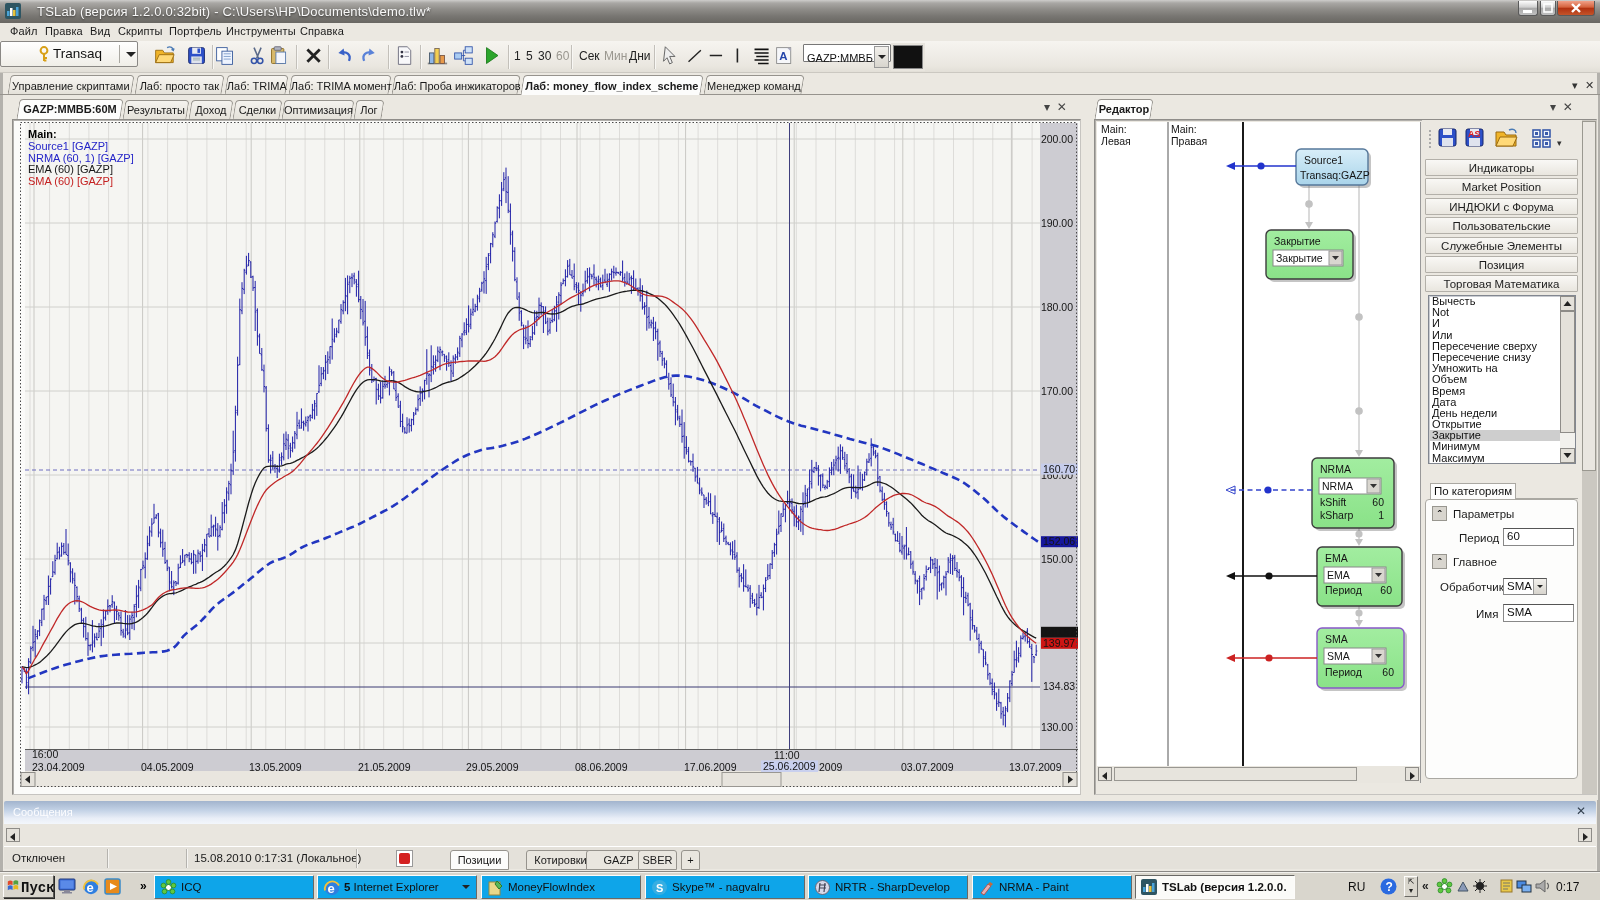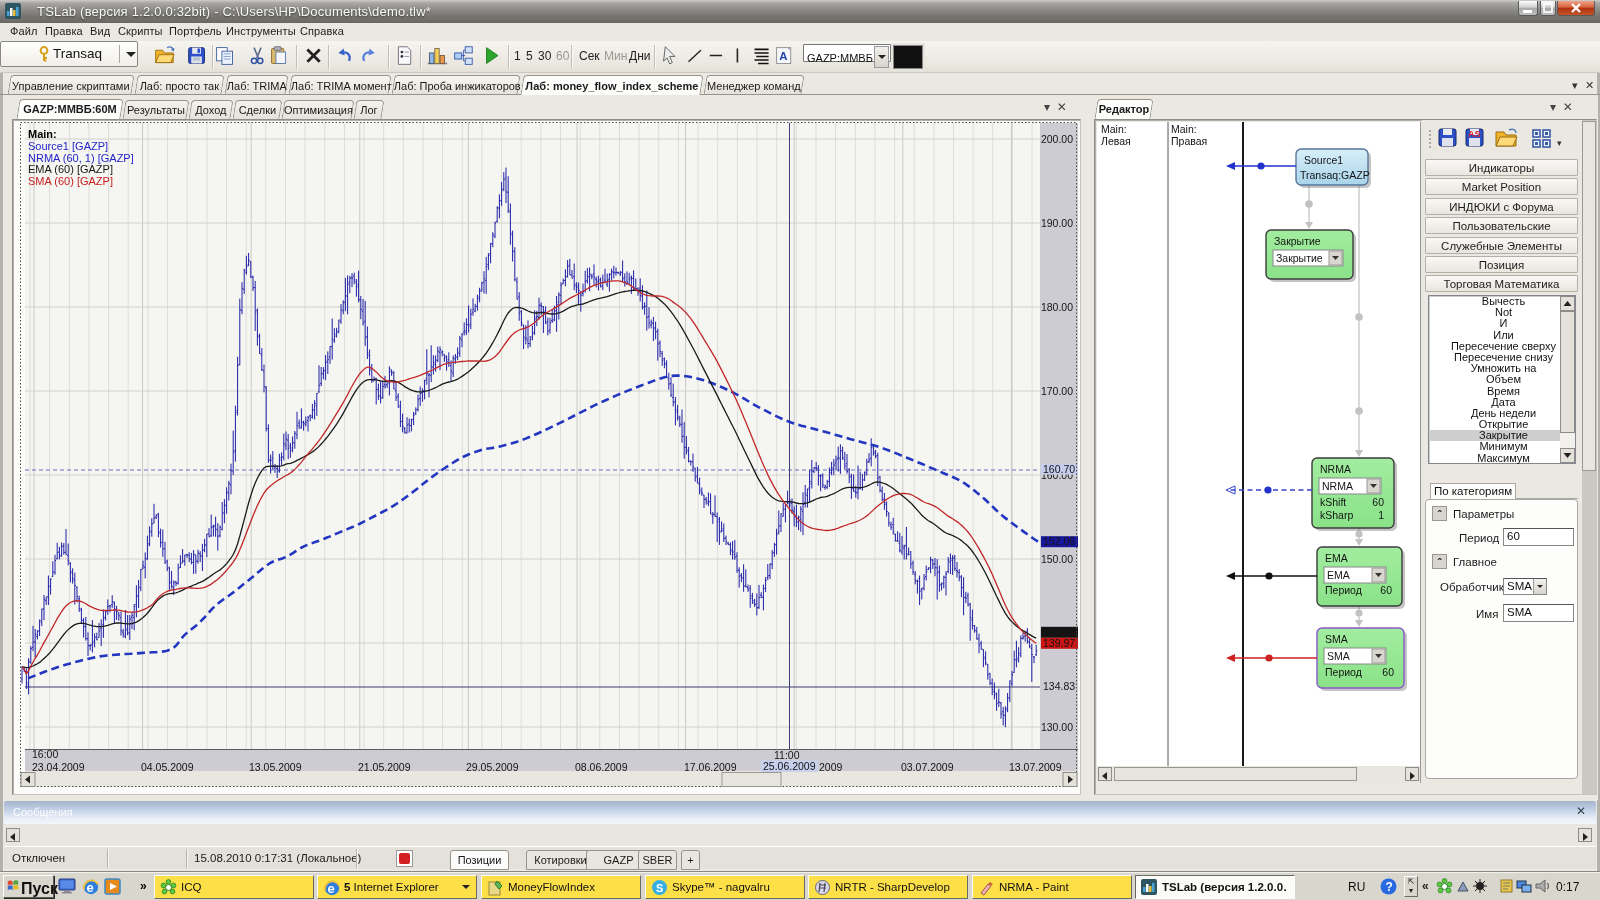--- a/index.html
+++ b/index.html
@@ -53,21 +53,21 @@
   box-shadow:inset 1px 1px 0 #b1afab; }
 #edcanvas { position:absolute; left:2px; top:2px; width:324px; height:644px; background:#fff; border-right:1px solid #999; }
 #edhscroll { position:absolute; left:2px; top:646px; width:324px; height:17px; background:#e9e6df; border-right:1px solid #999; }
 .sbtn { position:absolute; width:14px; height:14px; background:#e4e1da; border:1px solid #8e8c88; }
 #edsidebar { position:absolute; left:327px; top:0px; width:160px; height:674px; background:#ebe8e1; }
 #edvscroll { position:absolute; left:487px; top:0px; width:15px; height:674px; background:#cbc8c1; }
 #edvthumb { position:absolute; left:0px; top:1px; width:14px; height:350px; background:#e9e6e0; border:1px solid #9a9890; }
 .catbtn { position:absolute; left:3px; width:153px; height:17px; background:linear-gradient(#f9f8f5,#e9e6df);
   border:1px solid #b3b0a9; font-size:11.5px; color:#1c1c1c; text-align:center; padding-top:2px; border-radius:1px; }
 #toollist { position:absolute; left:6px; top:175px; width:148px; height:169px; background:#fff;
-  border:1px solid #828790; box-shadow:inset 1px 1px 0 #c9ccd2; font-size:11px; color:#111;text-align:center; }
+  border:1px solid #828790; box-shadow:inset 1px 1px 0 #c9ccd2; font-size:11px; color:#111; }
 #toollist .it { height:11.2px; padding-left:3px; line-height:11.4px; }
 #toollist .it.sel { background:#cecece; }
 #tlscroll { position:absolute; right:0px; top:0px; width:15px; height:167px; background:#f2f1ed; }
 .tlb { position:absolute; left:0px; width:15px; height:15px; background:#e4e1da; border:1px solid #8e8c88; }
 #pkat { position:absolute; left:8px; top:363px; width:86px; height:16px; background:#fdfdfc;
   border:1px solid #aaa8a2; border-bottom:none; font-size:11.5px; text-align:center; padding-top:1px; color:#111;}
 #props { position:absolute; left:3px; top:379px; width:153px; height:280px; background:#fdfdfc;
   border:1px solid #aaa8a2; border-radius:4px; }
 .exp { position:absolute; width:15px; height:15px; background:#d8d5ce; border:1px solid #98968f;
   font-size:11px; font-weight:bold; text-align:center; line-height:15px; color:#111; }
@@ -84,23 +84,23 @@
 .stext { position:absolute; top:5px; font-size:11.5px; color:#1a1a1a; }
 .stab { position:absolute; top:3px; height:20px; background:#e9e6df; border:1px solid #96938d;
   border-radius:3px 3px 0 0; font-size:11px; color:#1a1a1a; text-align:center; padding-top:3px; }
 .stab.on { background:#fcfcfb; }
 
 #taskbar { left:0; top:871px; width:1600px; height:29px; background:#d9d6cd; border-top:1px solid #8a8884;
   box-shadow:inset 0 1px 0 #f2f1ed; }
 #startbtn { position:absolute; left:3px; top:3px; width:51px; height:23px; background:#d9d6cd;
   border:1px solid; border-color:#fdfcfa #5a5955 #5a5955 #fdfcfa; box-shadow:1px 1px 0 #2a2a28; }
 #startbtn .w { position:absolute; left:3px; top:3px; transform:scale(0.8); transform-origin:left top; }
-#startbtn .t { position:absolute; left:17px; top:4px; font-weight:bold; font-size:16px; color:#111; }
+#startbtn .t { position:absolute; left:17px; top:4px; font-weight:bold; font-size:14px; color:#111;font-family:Liberation Mono, monospace; }
 .qlico { position:absolute; top:6px; }
-.taskbtn { position:absolute; top:3px; height:24px; width:160px; background:#fde047;
+.taskbtn { position:absolute; top:3px; height:24px; width:160px; background:#0ea5e9;
   border:1px solid; border-color:#fdfcfa #6a6965 #6a6965 #fdfcfa; font-size:11.5px; color:#111; }
 .taskbtn .ic { position:absolute; left:5px; top:3px; }
 .taskbtn .tx { position:absolute; left:26px; top:5px; white-space:nowrap; overflow:hidden; max-width:125px; }
 .taskbtn.on { background:#fbfbf8; border-color:#6a6965 #fdfcfa #fdfcfa #6a6965; font-weight:bold; }
 .trico { position:absolute; top:6px; }
 #clock { position:absolute; left:1556px; top:8px; font-size:12px; color:#111; }
 .axl { font-size:10.5px; font-family:"Liberation Sans",sans-serif; fill:#141414; }
 .lg { font-size:11px; font-family:"Liberation Sans",sans-serif; }
 .dg { font-size:10.5px; font-family:"Liberation Sans",sans-serif; fill:#141414; }
 </style></head>

